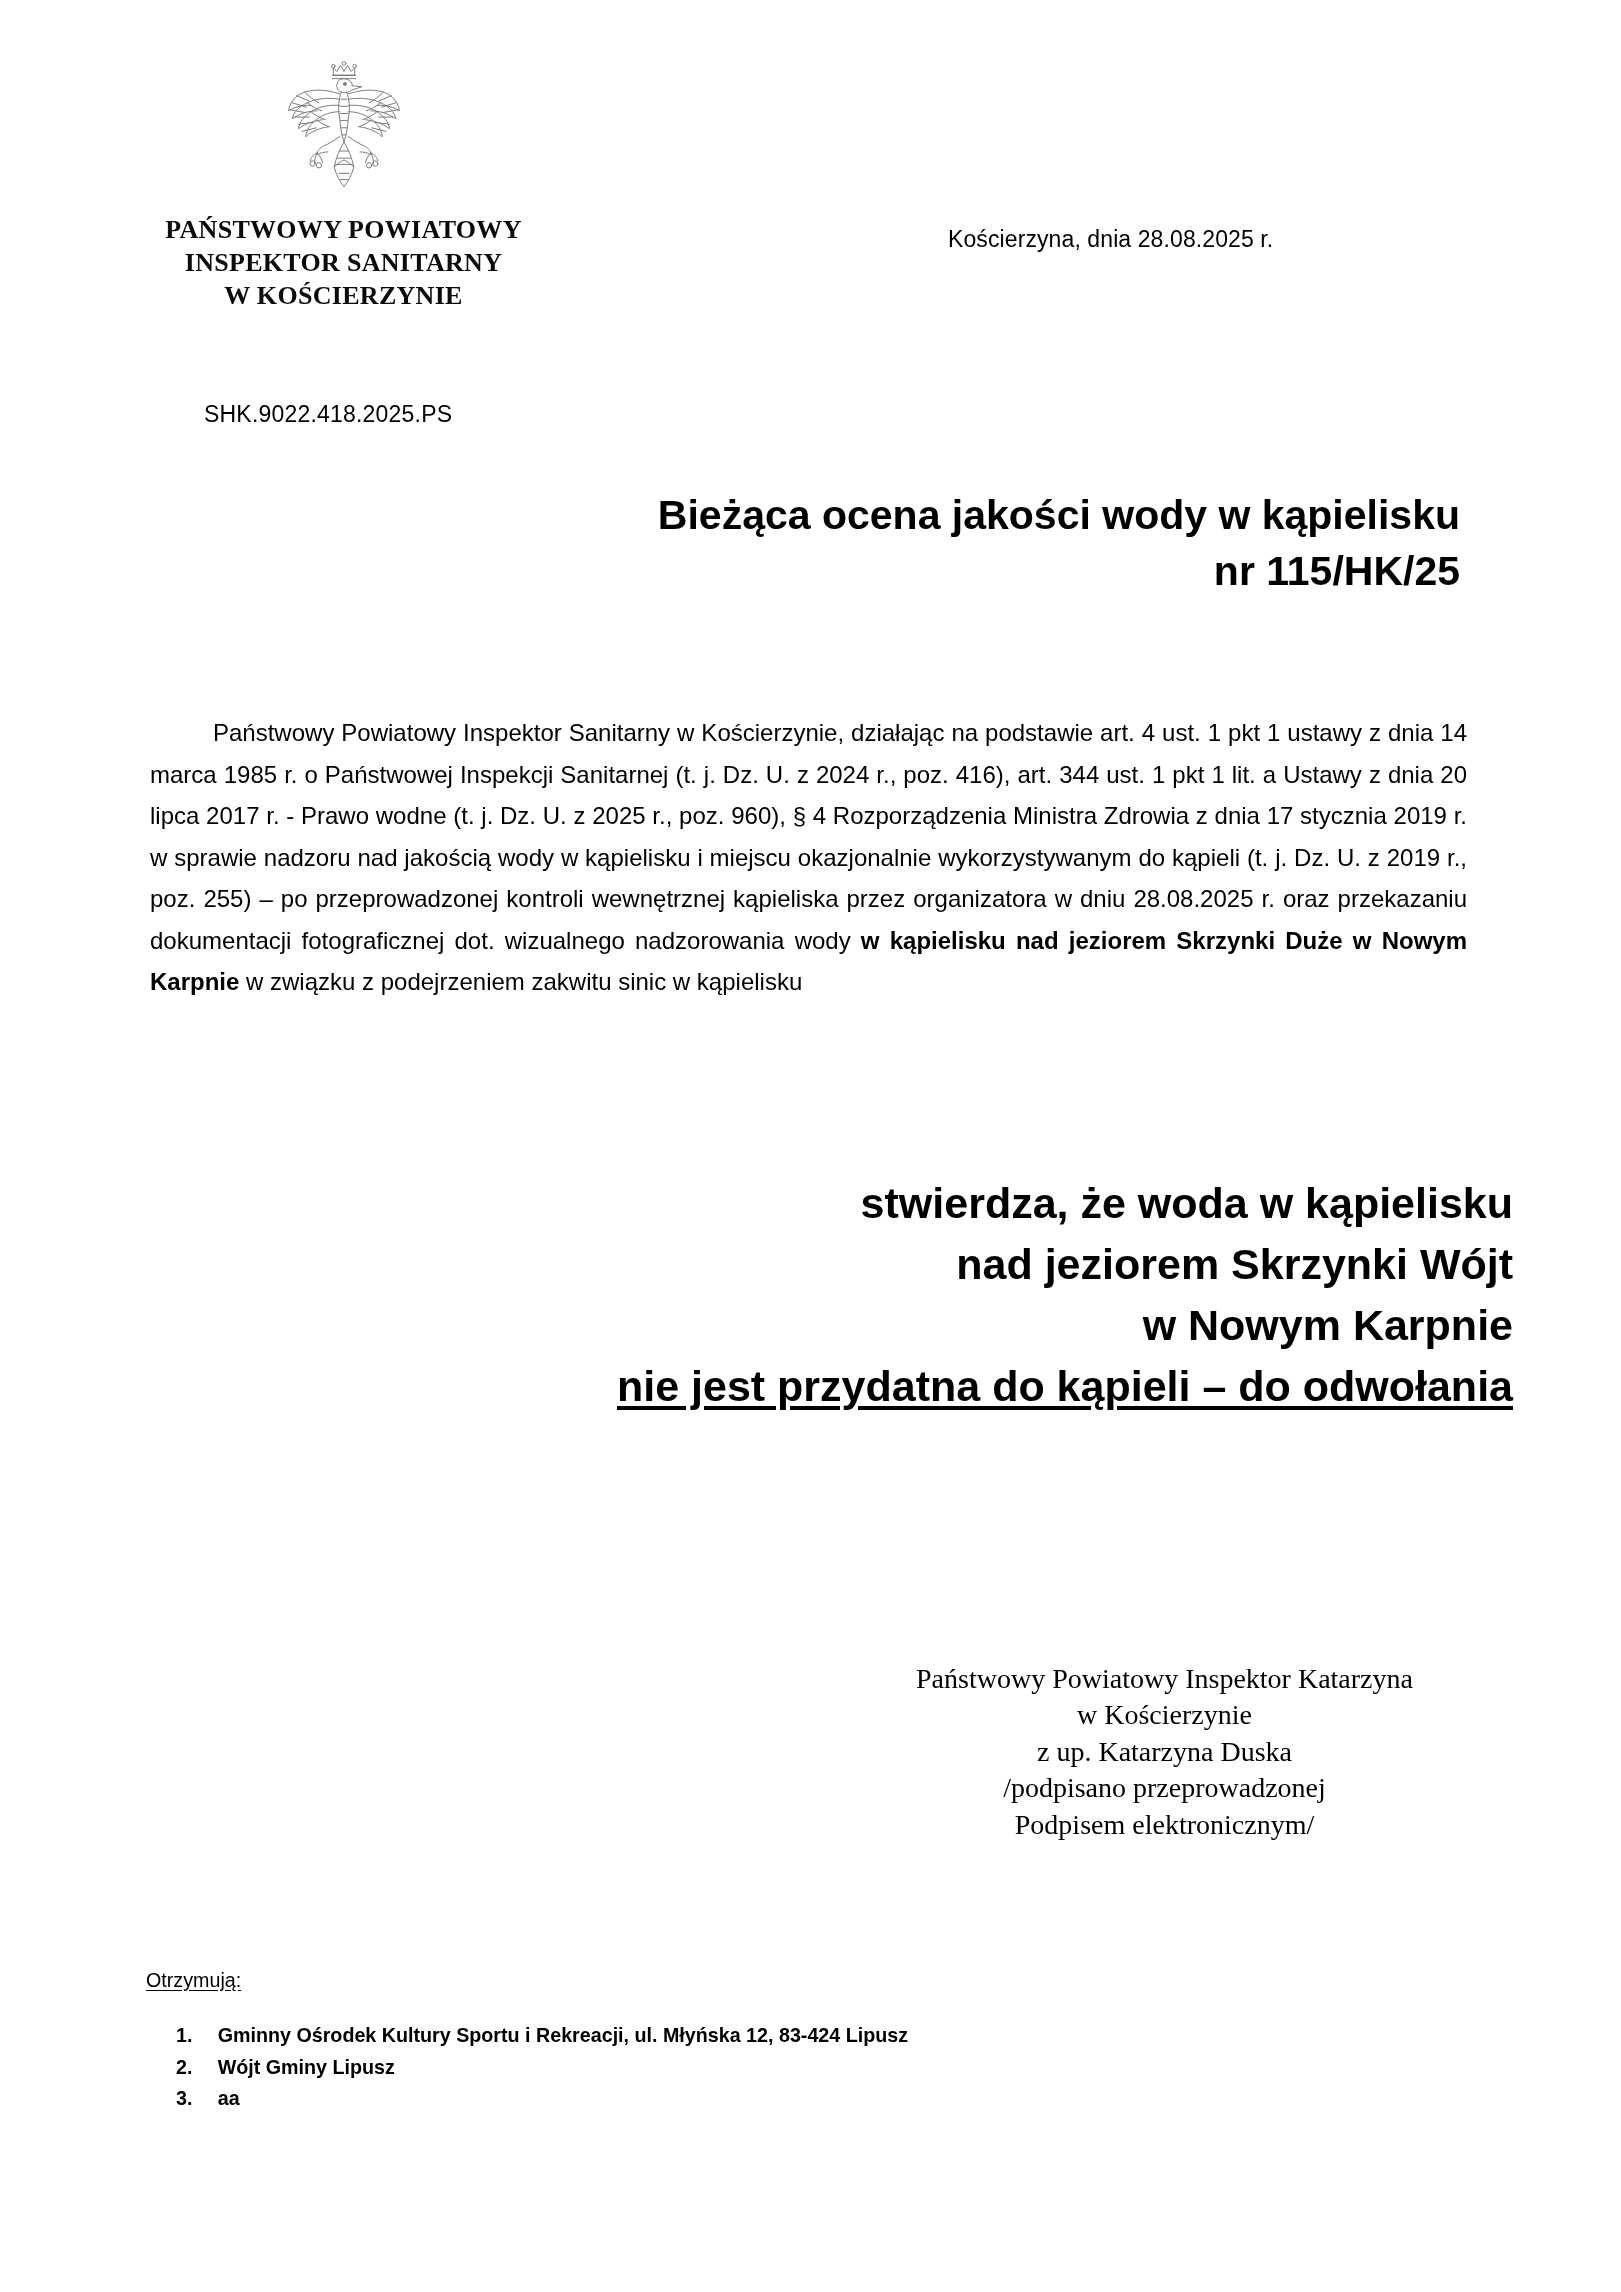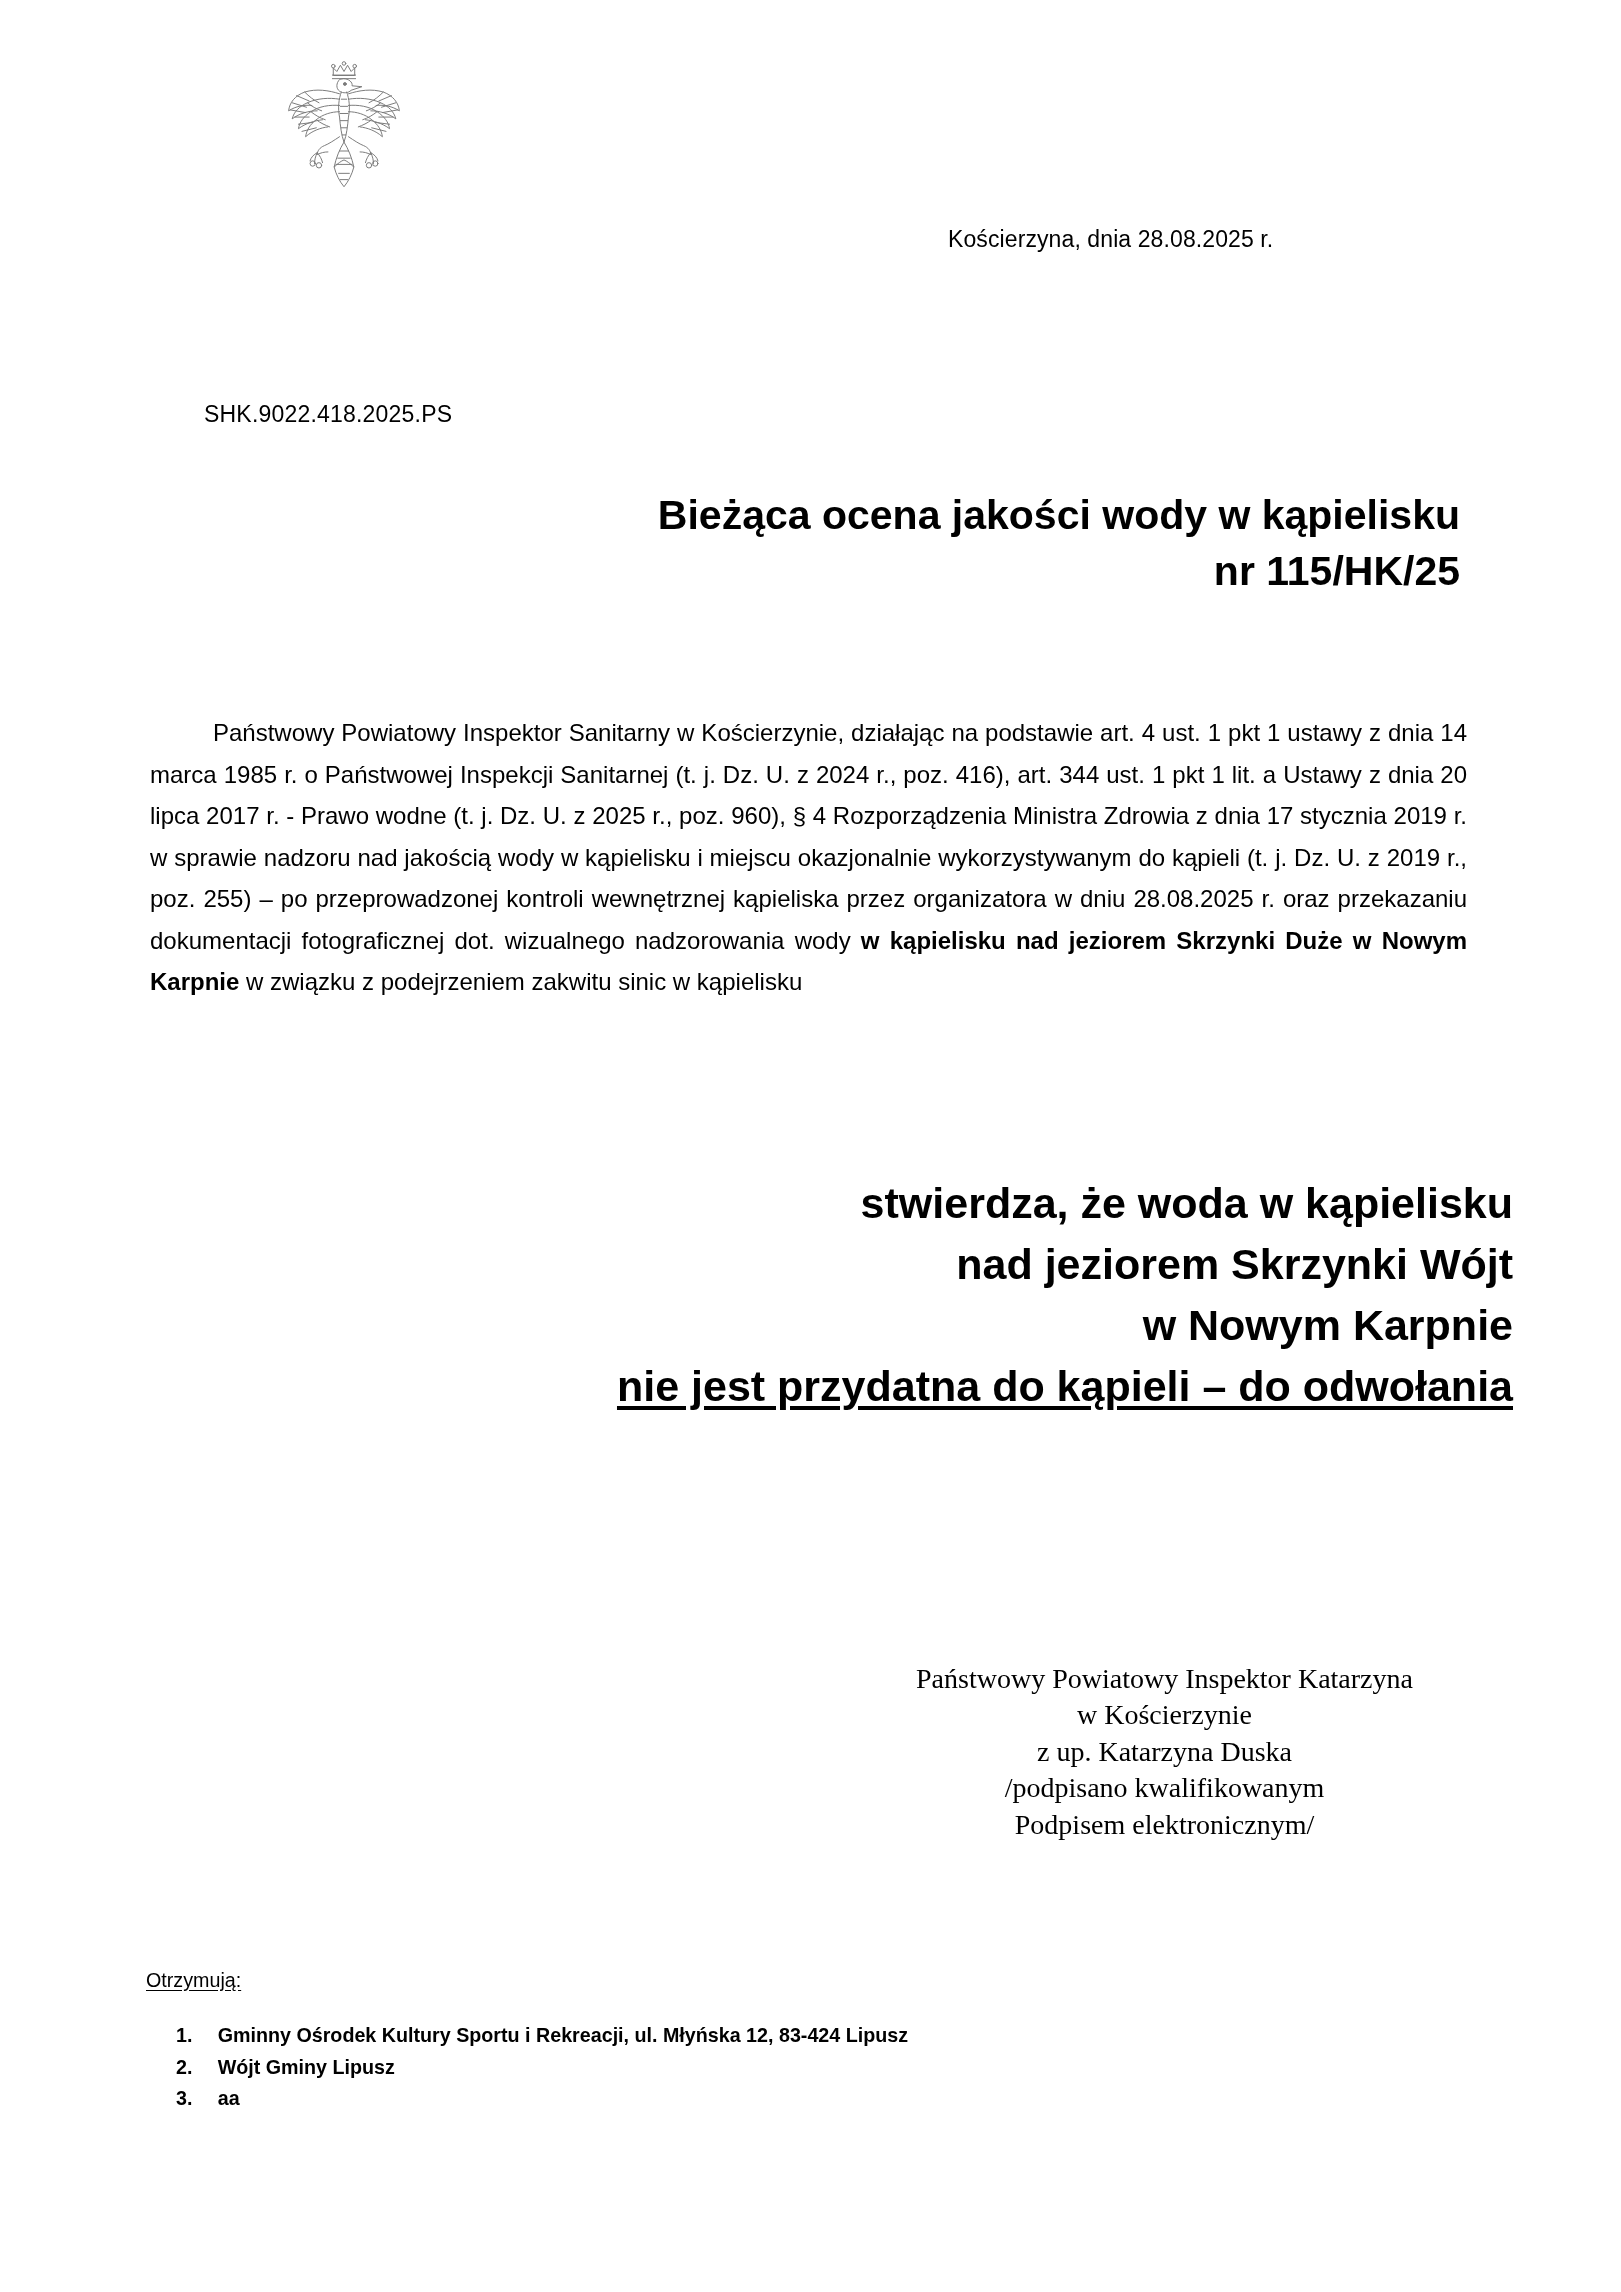--- a/index.html
+++ b/index.html
@@ -187,20 +187,25 @@
         <path d="M105 118 C109 120 112 123 113 127 M105 118 C107 122 108 126 108 130 M105 118 C102 121 100 125 99 129"></path>
         <circle cx="40" cy="130" r="3"></circle>
           <circle cx="47" cy="132" r="3"></circle>
         <circle cx="110" cy="130" r="3"></circle>
           <circle cx="103" cy="132" r="3"></circle>
 
         <path d="M64 134 C66 142 70 150 75 156 C80 150 84 142 86 134"></path>
         <path d="M69 141 L81 141 M71 148 L79 148"></path>
       </g>
     </svg>
+    <div class="office-name">
+      <span class="ln">PAŃSTWOWY POWIATOWY</span>
+      <span class="ln">INSPEKTOR SANITARNY</span>
+      <span class="ln">W KOŚCIERZYNIE</span>
+    </div>
   </div>
 
   <div class="doc-date">Kościerzyna, dnia 28.08.2025 r.</div>
 
   <div class="ref-number">SHK.9022.418.2025.PS</div>
 
   <div class="doc-title">
     <span class="ln">Bieżąca ocena jakości wody w kąpielisku</span>
     <span class="ln">nr 115/HK/25</span>
   </div>
@@ -211,21 +216,21 @@
     <span class="ln">stwierdza, że woda w kąpielisku</span>
     <span class="ln">nad jeziorem Skrzynki Wójt</span>
     <span class="ln">w Nowym Karpnie</span>
     <span class="ln underline">nie jest przydatna do kąpieli – do odwołania</span>
   </div>
 
   <div class="signature">
     <span class="ln">Państwowy Powiatowy Inspektor Katarzyna</span>
     <span class="ln">w Kościerzynie</span>
     <span class="ln">z up. Katarzyna Duska</span>
-    <span class="ln">/podpisano kwalifikowanym</span>
+    <span class="ln">/podpisano przeprowadzonej</span>
     <span class="ln">Podpisem elektronicznym/</span>
   </div>
 
   <div class="recipients-label">Otrzymują:</div>
   <ol class="recipients-list">
     <li>Gminny Ośrodek Kultury Sportu i Rekreacji, ul. Młyńska 12, 83-424 Lipusz</li>
     <li>Wójt Gminy Lipusz</li>
     <li>aa</li>
   </ol>
 

